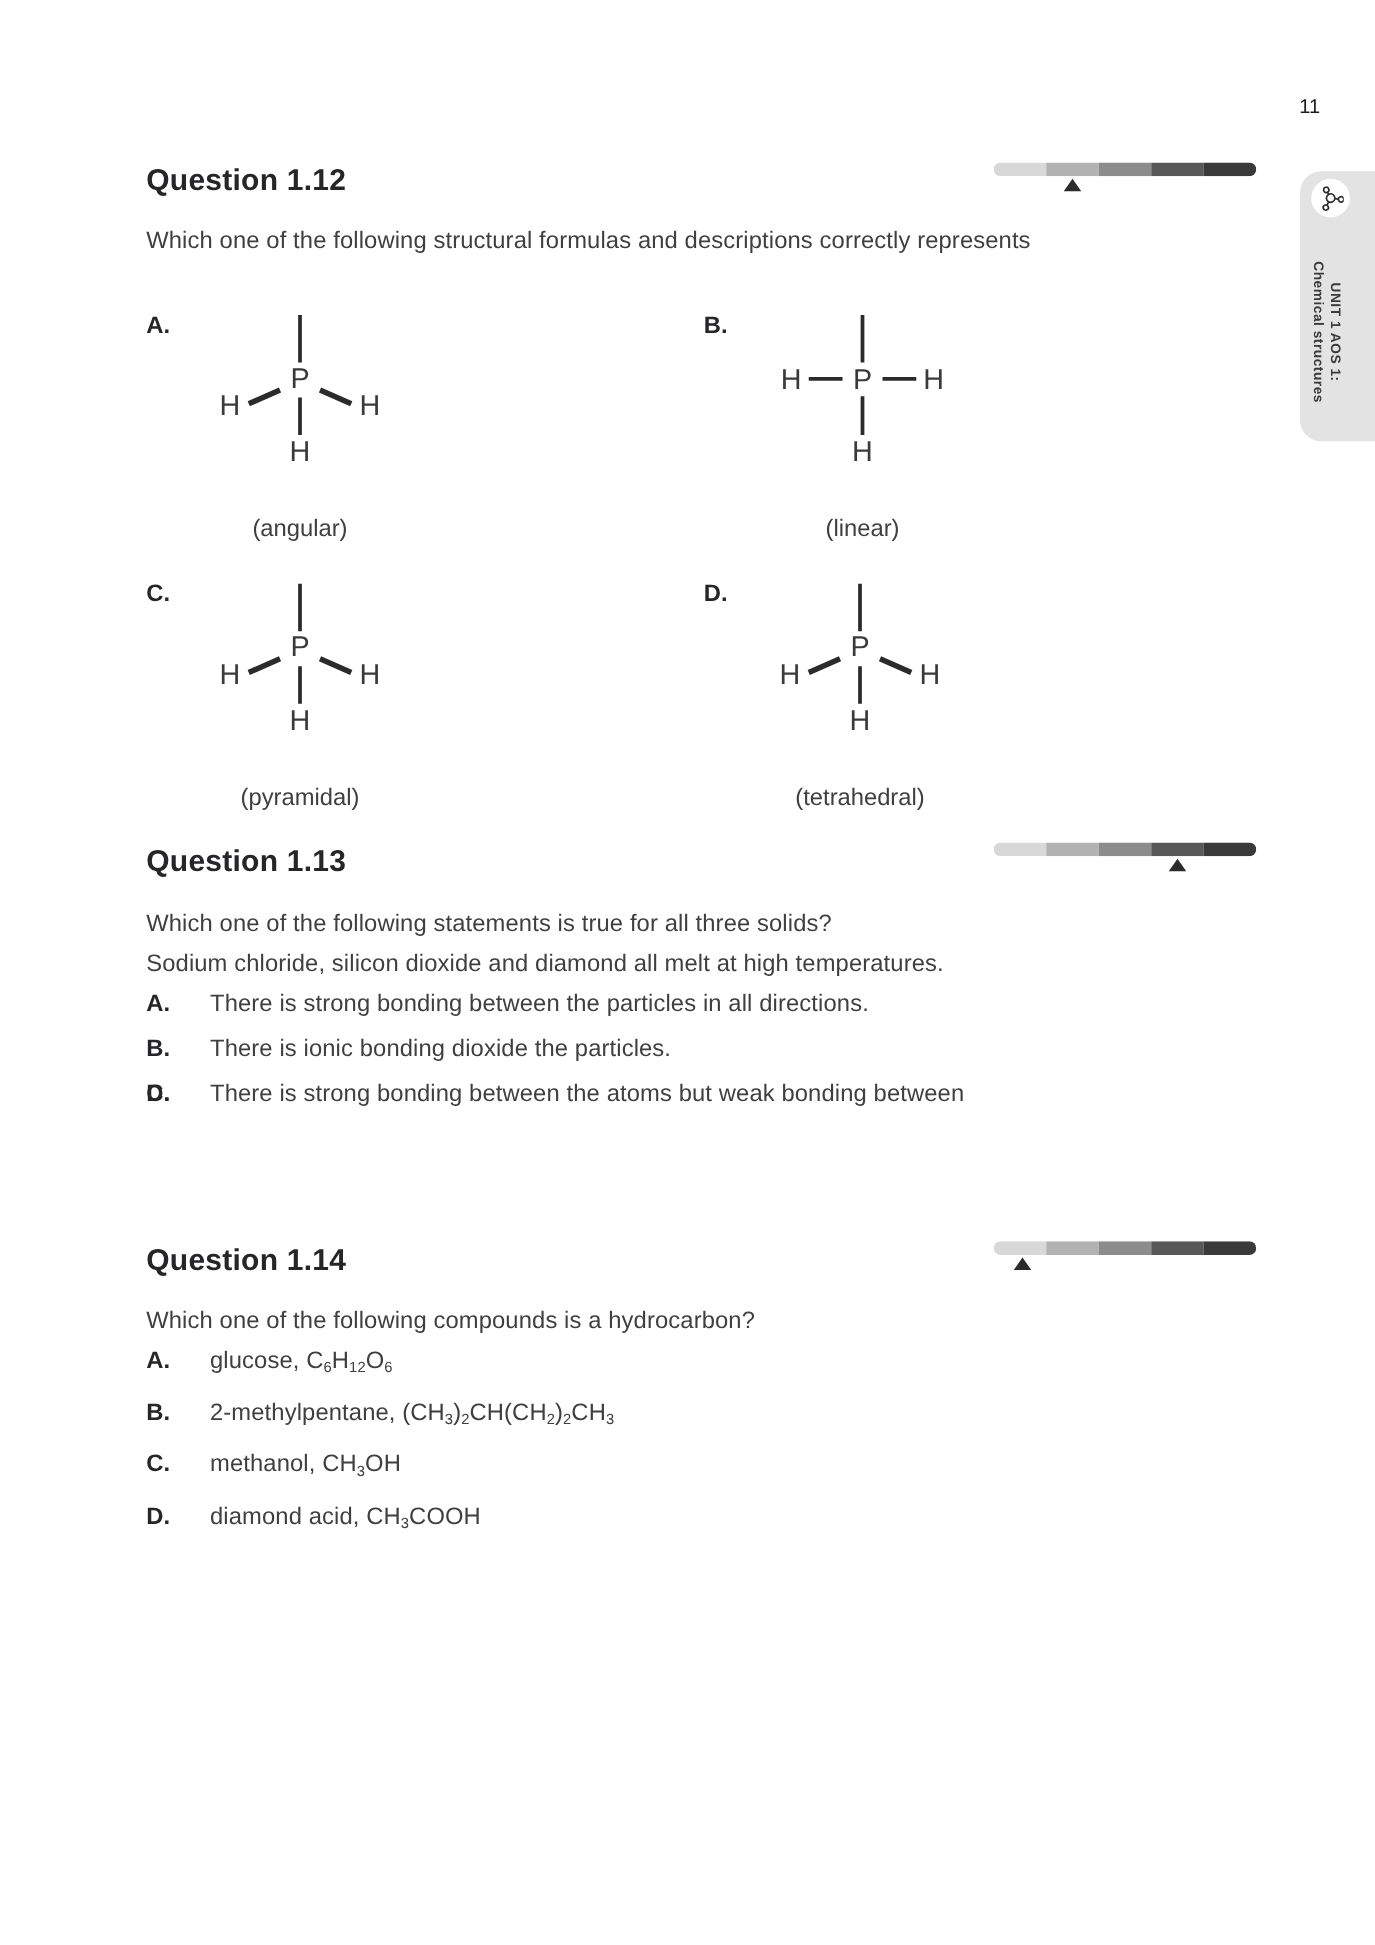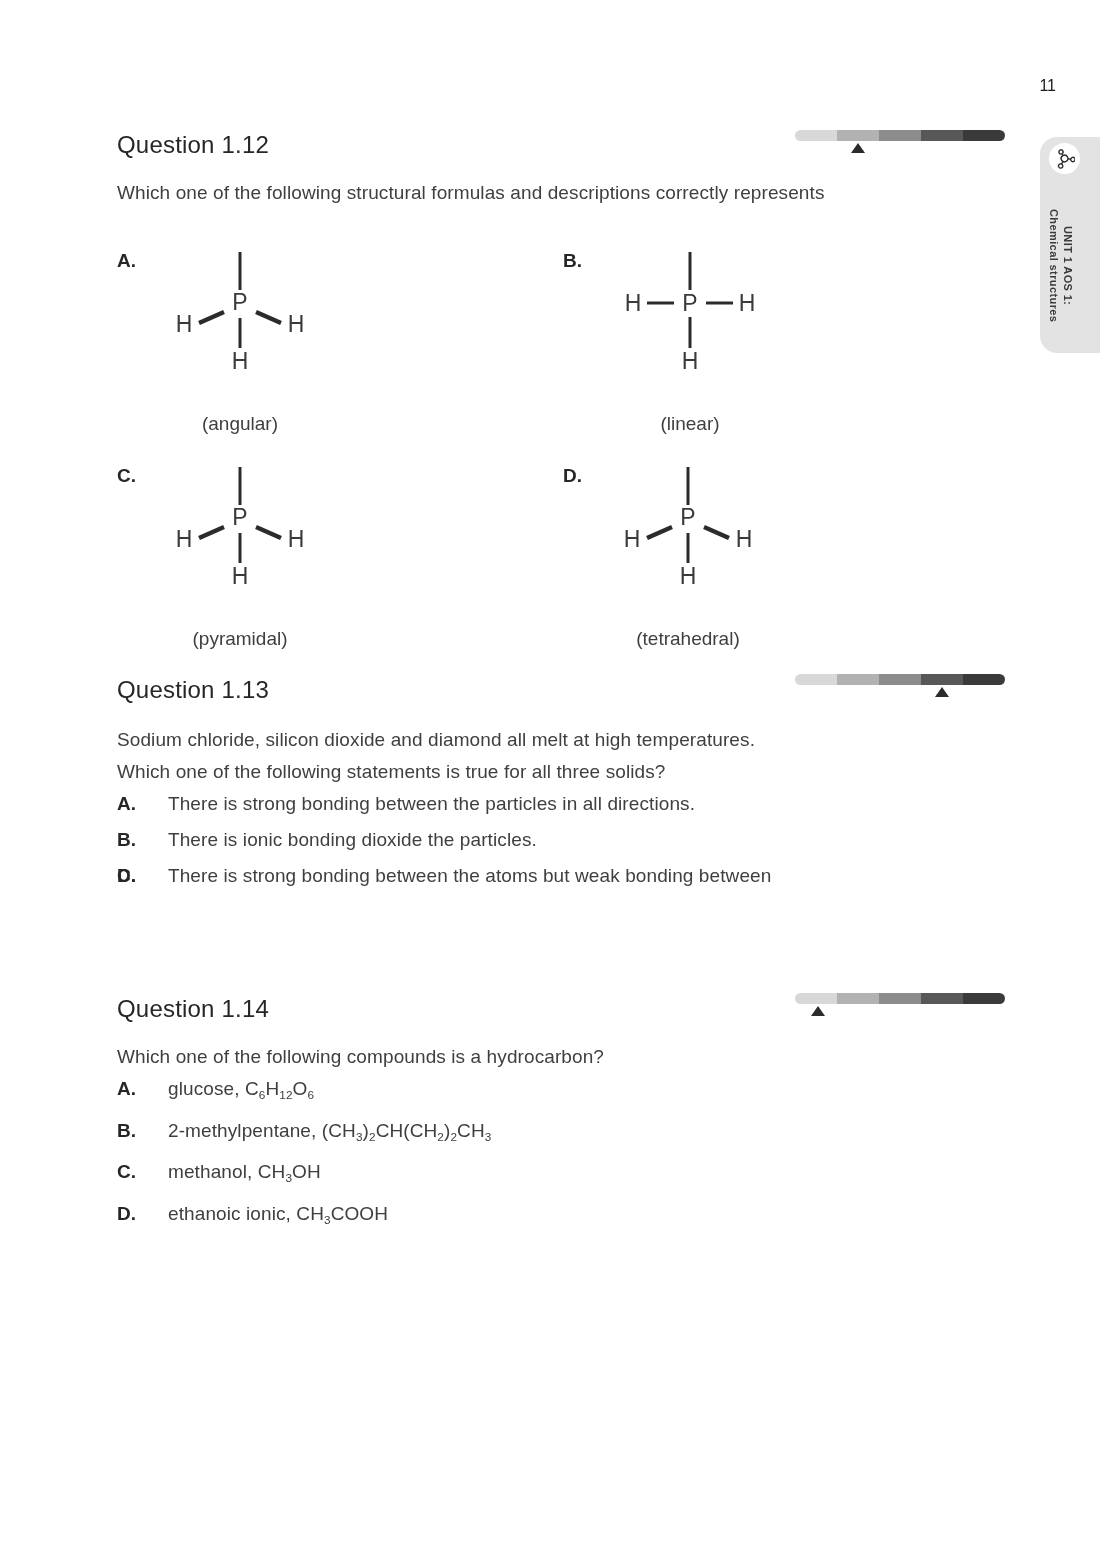--- a/index.html
+++ b/index.html
@@ -33,21 +33,21 @@
     font-size: 16px;
     font-weight: normal;
     color: #1d1d1d;
   }
 
   
   .qheading {
     position: absolute;
     left: 117px;
     font-size: 24px;
-    font-weight: normal;
+    font-weight: bold;
     color: #262628;
     letter-spacing: 0.2px;
   }
 
   
   .dbar-wrap { position: absolute; left: 795px; width: 210px; height: 24px; }
   .dbar {
     display: flex;
     width: 210px; height: 11px;
     border-radius: 6px;
@@ -228,22 +228,22 @@
       <div class="seg" style="background: rgb(216, 216, 216);"></div>
       <div class="seg" style="background: rgb(178, 178, 178);"></div>
       <div class="seg" style="background: rgb(140, 140, 140);"></div>
       <div class="seg" style="background: rgb(88, 88, 88);"></div>
       <div class="seg" style="background: rgb(58, 58, 58);"></div>
     </div>
     <div class="dmarker" style="left: 70%; border-bottom-color: rgb(43, 43, 43);"></div>
   </div>
 
   <div class="qbody" style="top:724px; width:880px; line-height:32px">
+    <div>Which one of the following statements is true for all three solids?</div>
     <div>Sodium chloride, silicon dioxide and diamond all melt at high temperatures.</div>
-    <div>Which one of the following statements is true for all three solids?</div>
   </div>
 
   <div class="opts" style="top:789px">
     <div class="opt-row">
       <span class="letter">A.</span>
       <span>There is strong bonding between the particles in all directions.</span>
       <div></div>
     </div>
     <div class="opt-row">
       <span class="letter">B.</span>
@@ -285,21 +285,21 @@
     <div class="opt-row">
       <span class="letter">B.</span>
       <span><span>2-methylpentane, (CH</span><sub>3</sub><span>)</span><sub>2</sub><span>CH(CH</span><sub>2</sub><span>)</span><sub>2</sub><span>CH</span><sub>3</sub></span>
     </div>
     <div class="opt-row">
       <span class="letter">C.</span>
       <span><span>methanol, CH</span><sub>3</sub><span>OH</span></span>
     </div>
     <div class="opt-row">
       <span class="letter">D.</span>
-      <span><span>ethanoic ionic, CH</span><sub>3</sub><span>COOH</span></span>
+      <span><span>diamond acid, CH</span><sub>3</sub><span>COOH</span></span>
     </div>
   </div>
 
   <div class="side-tab">
     <div class="icon-circle">
       <svg width="21" height="21" viewBox="0 0 20 20">
         <g fill="none" stroke="#2e2e2e" stroke-width="1.3" transform="rotate(-28 10 10)">
           <circle cx="10" cy="10" r="3.2"></circle>
           <circle cx="10" cy="2.9" r="2.0"></circle>
           <circle cx="3.4" cy="14.6" r="2.0"></circle>

